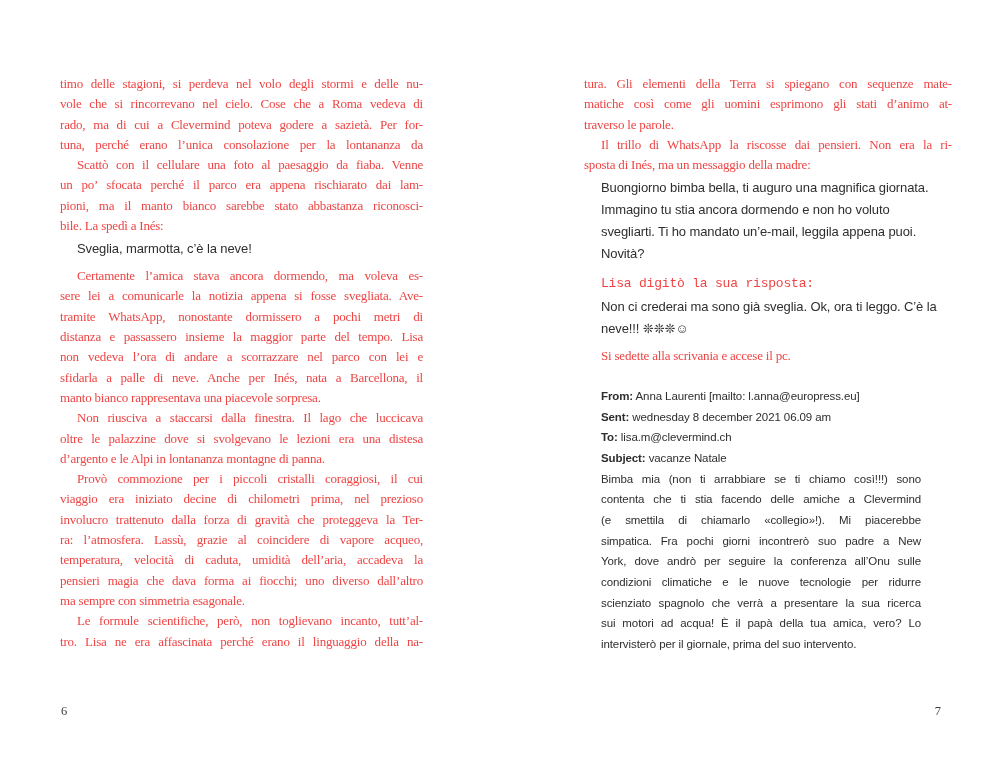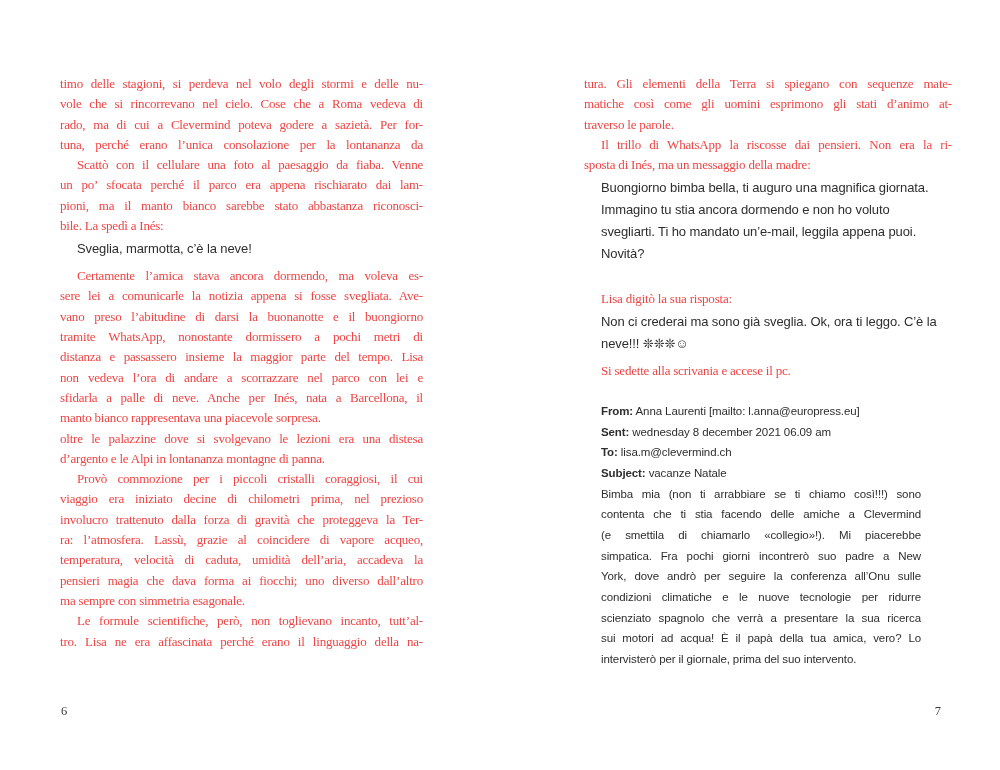--- a/index.html
+++ b/index.html
@@ -24,21 +24,21 @@
   .line.ind { text-indent:17px; }
 
   
   .msg {
     font-family:"Liberation Sans","DejaVu Sans",sans-serif;
     font-size:13px; line-height:21.8px; letter-spacing:-0.1px;
     color:#2e2e2e; margin:2px 0 6px 17px;
   }
   .msg .line { height:21.8px; }
 
-  .gap-large { margin-top:24px; }
+  .gap-large { margin-top:9px;font-family:Liberation Mono, monospace; }
 
   
   .email {
     font-family:"Liberation Sans","DejaVu Sans",sans-serif;
     font-size:11.5px; line-height:20.7px; letter-spacing:-0.1px;
     color:#2e2e2e; margin:20px 0 0 17px; width:320px;
   }
   .email .line { height:20.7px; }
   .email b { font-weight:700; }
 
@@ -67,28 +67,28 @@
         <div class="line j">un po’ sfocata perché il parco era appena rischiarato dai lam-</div>
         <div class="line j">pioni, ma il manto bianco sarebbe stato abbastanza riconosci-</div>
         <div class="line">bile. La spedì a Inés:</div>
       </div>
       <div class="msg">
         <div class="line">Sveglia, marmotta, c’è la neve!</div>
       </div>
       <div class="par">
         <div class="line j ind">Certamente l’amica stava ancora dormendo, ma voleva es-</div>
         <div class="line j">sere lei a comunicarle la notizia appena si fosse svegliata. Ave-</div>
-        <div class="line j">vano preso l’abitudine di darsi la buonanotte e il buongiorno</div>
         <div class="line j">tramite WhatsApp, nonostante dormissero a pochi metri di</div>
         <div class="line j">distanza e passassero insieme la maggior parte del tempo. Lisa</div>
         <div class="line j">non vedeva l’ora di andare a scorrazzare nel parco con lei e</div>
         <div class="line j">sfidarla a palle di neve. Anche per Inés, nata a Barcellona, il</div>
         <div class="line">manto bianco rappresentava una piacevole sorpresa.</div>
       </div>
       <div class="par">
+        <div class="line j ind">Non riusciva a staccarsi dalla finestra. Il lago che luccicava</div>
         <div class="line j">oltre le palazzine dove si svolgevano le lezioni era una distesa</div>
         <div class="line">d’argento e le Alpi in lontananza montagne di panna.</div>
       </div>
       <div class="par">
         <div class="line j ind">Provò commozione per i piccoli cristalli coraggiosi, il cui</div>
         <div class="line j">viaggio era iniziato decine di chilometri prima, nel prezioso</div>
         <div class="line j">involucro trattenuto dalla forza di gravità che proteggeva la Ter-</div>
         <div class="line j">ra: l’atmosfera. Lassù, grazie al coincidere di vapore acqueo,</div>
         <div class="line j">temperatura, velocità di caduta, umidità dell’aria, accadeva la</div>
         <div class="line j">pensieri magia che dava forma ai fiocchi; uno diverso dall’altro</div>

